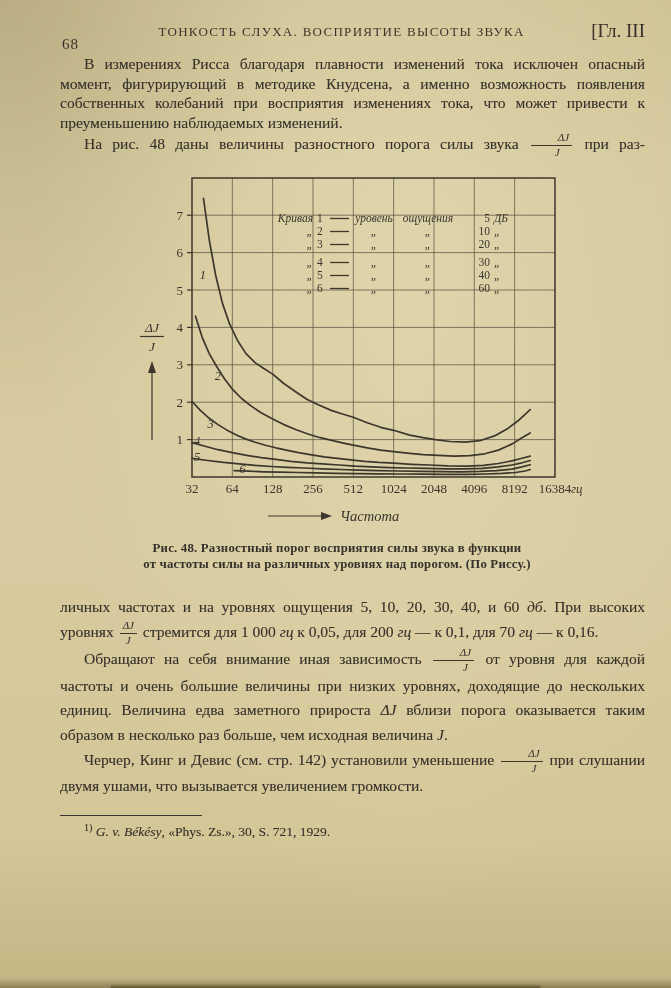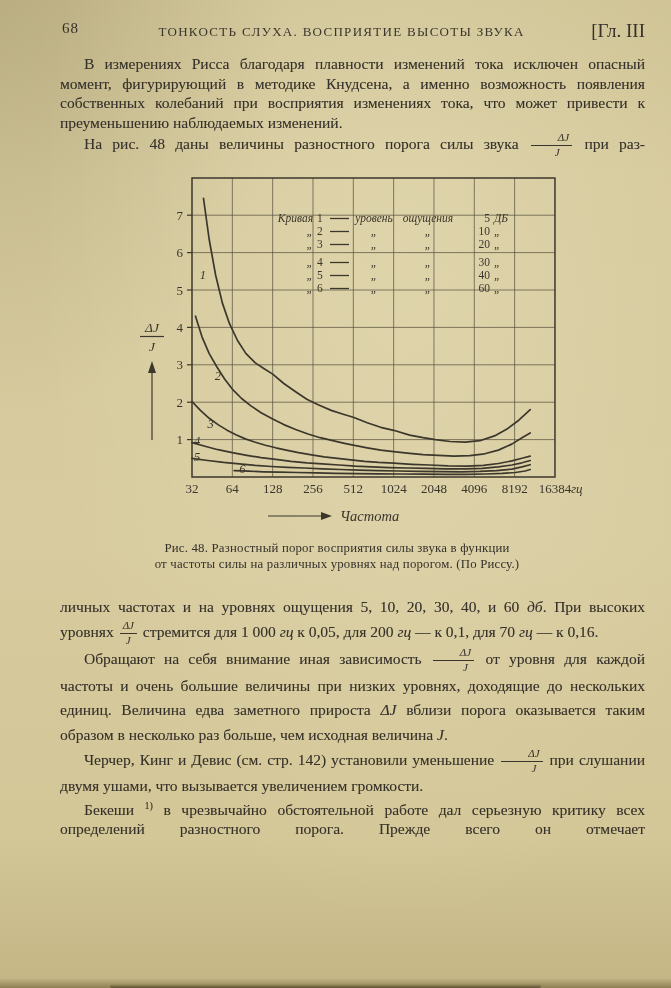--- a/index.html
+++ b/index.html
@@ -10,21 +10,21 @@
     font-family:"Liberation Serif","DejaVu Serif",serif;
     color:#36312a;
     background:
       radial-gradient(ellipse at 60% 25%, rgba(255,250,220,.22), rgba(255,250,220,0) 65%),
       radial-gradient(ellipse at 0% 0%, rgba(90,80,50,.18), rgba(90,80,50,0) 30%),
       linear-gradient(180deg,#cec293 0%,#d5c99c 18%,#d7cb9f 55%,#d3c697 85%,#c4b685 99%,#8d7f52 100%);
   }
   .content{position:absolute;top:18px;left:60px;right:26px;}
   
   .pghead{position:relative;height:22px;margin-bottom:14px;}
-  .pgnum{position:absolute;left:2px;top:2px;font-size:15px;letter-spacing:1px;}
+  .pgnum{position:absolute;left:2px;top:18px;font-size:15px;letter-spacing:1px;}
   .runtitle{position:absolute;left:50%;top:6px;transform:translateX(-53%);
     font-size:13px;letter-spacing:1.3px;white-space:nowrap;color:#3b352c;}
   .chref{position:absolute;right:0;top:2px;font-size:19px;}
   
   .para{margin:0;font-size:15.5px;line-height:19.5px;text-align:justify;
     text-shadow:0.2px 0.2px 0 rgba(42,36,24,.28);}
   .para.ind{text-indent:24px;}
   .para.has-frac{line-height:24.5px;font-family:Liberation Serif, serif;}
   .para.fill-last{text-align-last:justify;}
   .para i{font-style:italic;}
@@ -44,21 +44,21 @@
   .legdash{stroke:#3c372c;stroke-width:1.3;}
   .ylab,.xlab{font:13px "Liberation Serif",serif;}
   .xunit{font:italic 13px "Liberation Serif",serif;}
   .leg{font:11.5px "Liberation Serif",serif;}
   .legit{font:italic 11.5px "Liberation Serif",serif;}
   .clab{font:italic 12.5px "Liberation Serif",serif;}
   .yfrac{font:italic 13.5px "Liberation Serif",serif;}
   .axlab{font:italic 14.5px "Liberation Serif",serif;}
   .ah{fill:#3c372c;stroke:none;}
   figcaption{margin:10px 0 0 37px;width:480px;text-align:center;
-    font-size:12.8px;line-height:16px;letter-spacing:.2px;}
+    font-size:12.8px;line-height:16px;letter-spacing:.2px;font-weight:bold;}
   
   .bottom-block{margin-top:23px;}
   .bottom-block .para{margin-top:1px;}
   
   .footnote{margin-top:16px;}
   .fnrule{width:142px;border-top:1.6px solid #3a352c;margin-bottom:8px;}
   .fntext{margin:0;font-size:13.5px;text-indent:24px;text-shadow:0.2px 0.2px 0 rgba(42,36,24,.28);}
   .fntext i{font-style:italic;}
   .bottom-edge{position:absolute;left:110px;right:130px;bottom:0;height:4px;
     background:linear-gradient(180deg,rgba(60,50,25,0),rgba(55,45,22,.55));border-radius:2px;}
@@ -205,19 +205,22 @@
       <figcaption>
         <div>Рис. 48. Разностный порог восприятия силы звука в функции</div>
         <div>от частоты силы на различных уровнях над порогом. (По Риссу.)</div>
       </figcaption>
     </figure>
 
     <section class="bottom-block">
         <p class="para has-frac">личных частотах и на уровнях ощущения 5, 10, 20, 30, 40, и 60 <i>дб</i>. При высоких уровнях <span class="frac"><span class="fn">ΔJ</span><span class="fd">J</span></span> стремится для 1 000 <i>гц</i> к 0,05, для 200 <i>гц</i> — к 0,1, для 70 <i>гц</i> — к 0,16.</p>
         <p class="para ind has-frac">Обращают на себя внимание иная зависимость <span class="frac"><span class="fn">ΔJ</span><span class="fd">J</span></span> от уровня для каждой частоты и очень большие величины при низких уровнях, доходящие до нескольких единиц. Величина едва заметного прироста <i>ΔJ</i> вблизи порога оказывается таким образом в несколько раз больше, чем исходная величина <i>J</i>.</p>
         <p class="para ind has-frac">Черчер, Кинг и Девис (см. стр. 142) установили уменьшение <span class="frac"><span class="fn">ΔJ</span><span class="fd">J</span></span> при слушании двумя ушами, что вызывается увеличением громкости.</p>
-        <p class="para ind fill-last">Бекеши <sup>1)</sup> в чрезвычайно обстоятельной работе дал серьезную критику всех определений разностного порога. Прежде всего он отмечает</p>
       </section>
 
+    <div class="footnote">
+      <div class="fnrule"></div>
+      <p class="fntext"><sup>1)</sup> <i>G. v. Békésy</i>, «Phys. Zs.», 30, S. 721, 1929.</p>
+    </div>
 
   </div>
   <div class="bottom-edge"></div>
 </div>
 
 </body></html>

